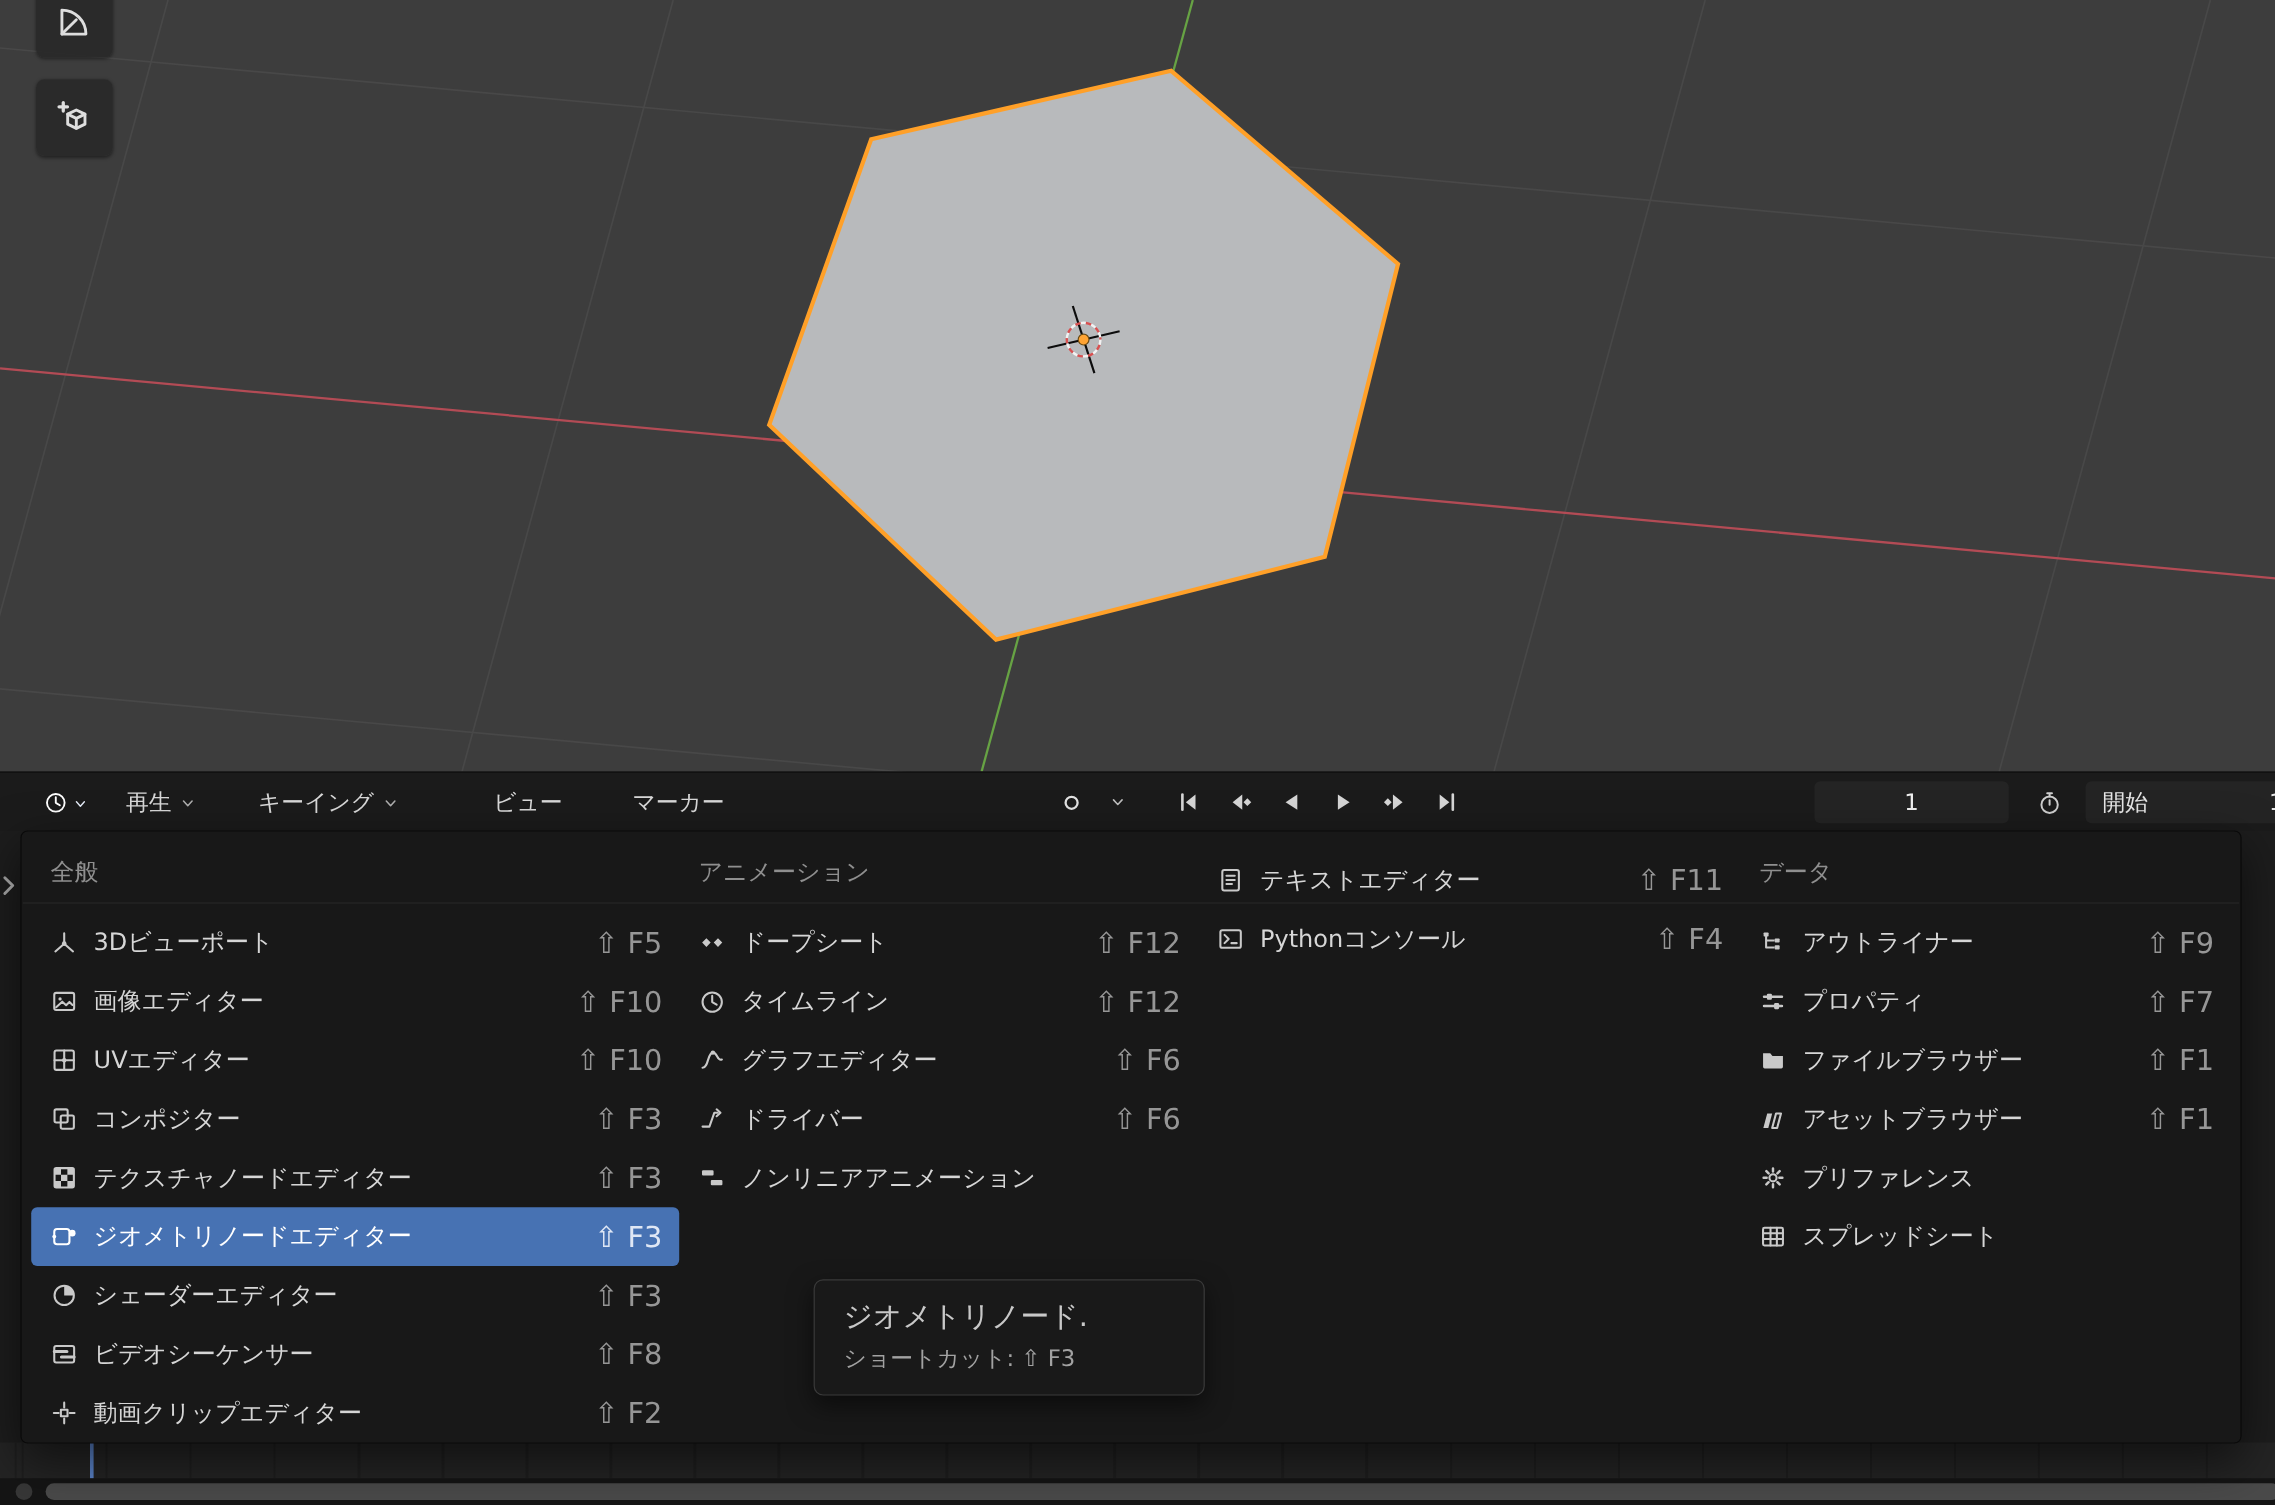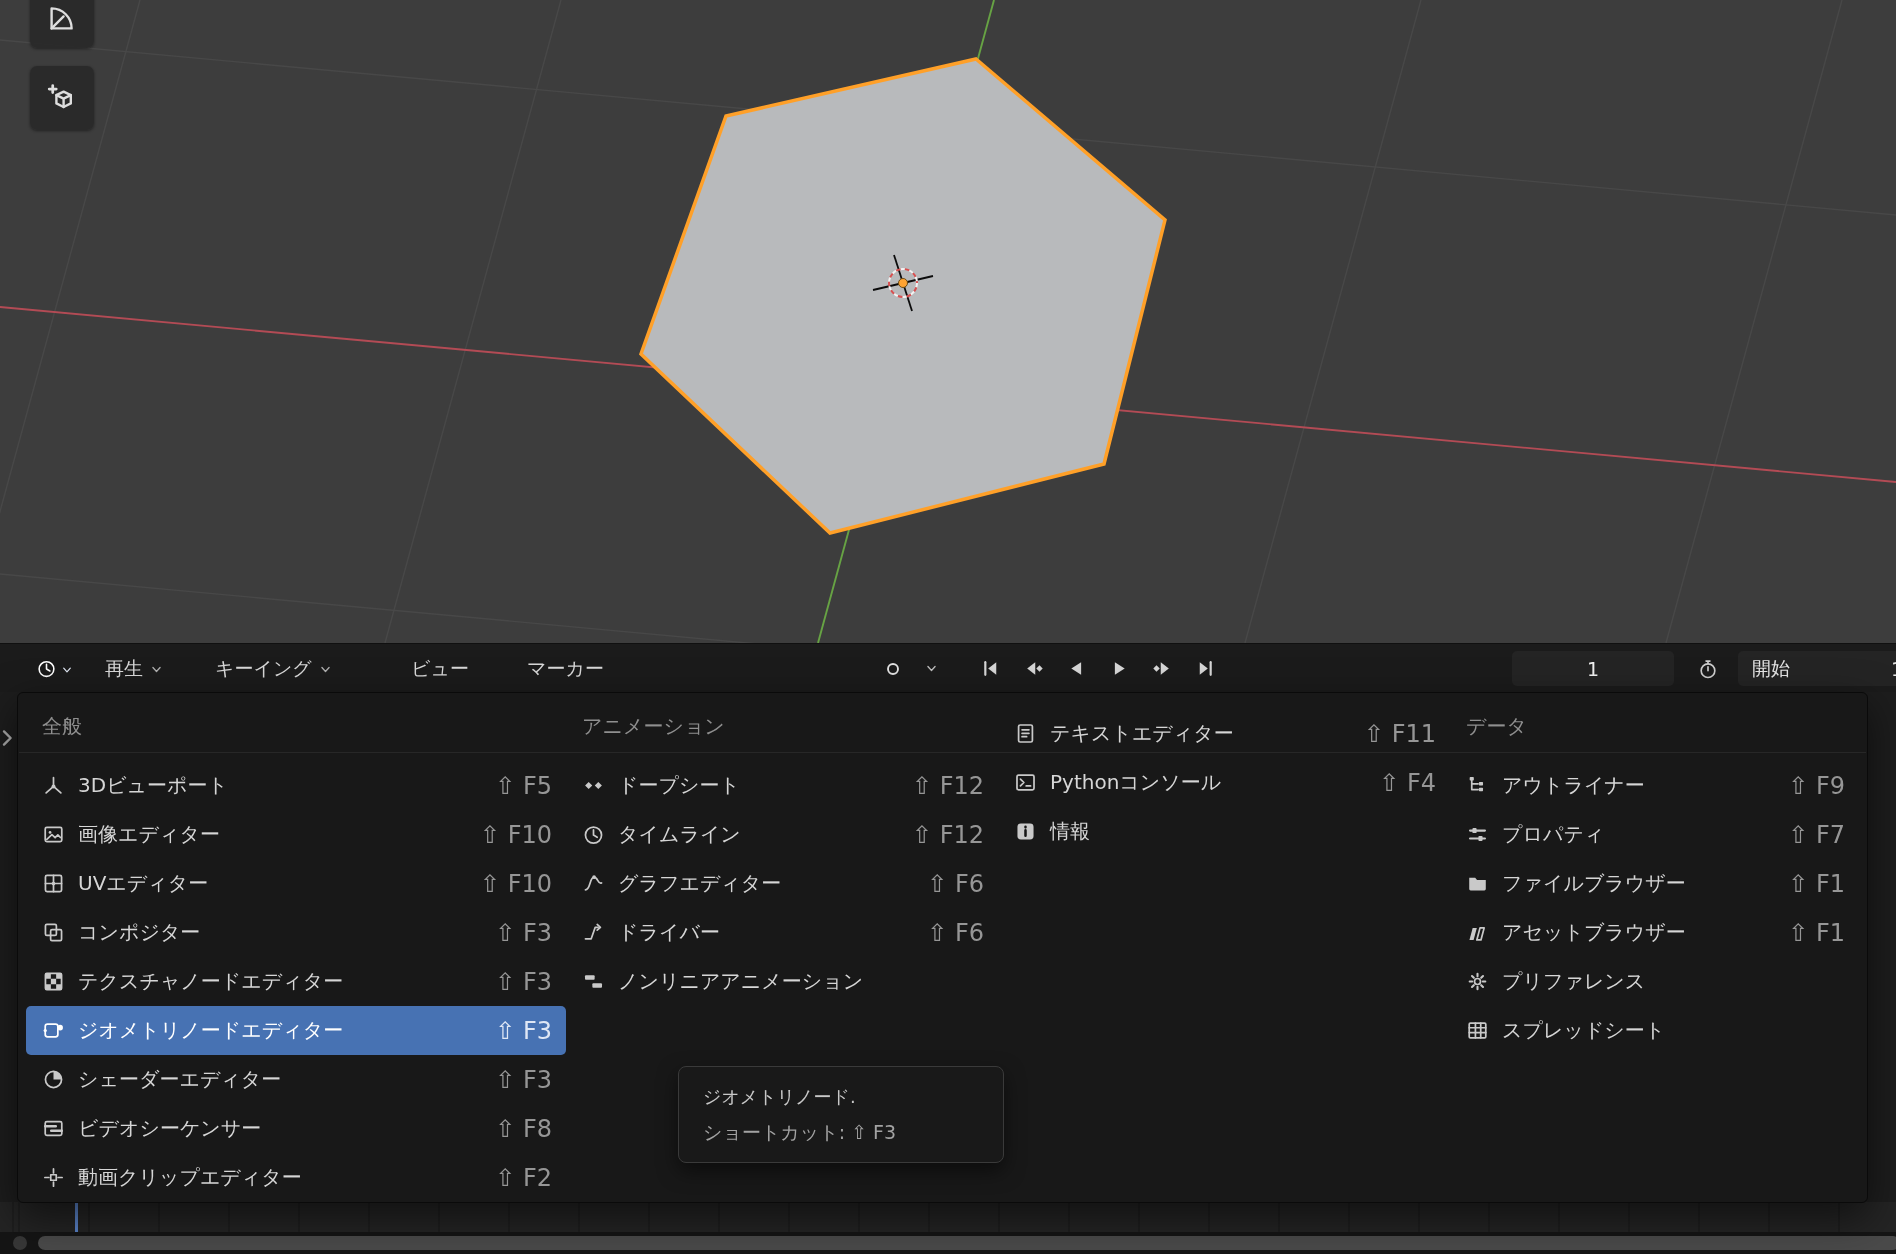--- a/index.html
+++ b/index.html
@@ -62,21 +62,21 @@
            justify-content:center;flex:0 0 auto;}
   .mi-icon svg{width:23px;height:23px;}
   .selected .mi-icon{color:#ffffff;}
   .mi-shortcut{margin-left:auto;color:#969696;font-size:24px;padding-left:18px;}
   .selected .mi-shortcut{color:#dfe7f5;}
 
   
   .tooltip{position:absolute;left:678px;top:1066px;width:326px;box-sizing:border-box;
            background:#191919;border:1px solid #3a3a3a;border-radius:8px;padding:17px 24px;
            box-shadow:0 8px 20px rgba(0,0,0,.5);z-index:5;}
-  .tt1{color:#c8c8c8;font-size:18px;line-height:26px;margin-bottom:9px;}
+  .tt1{color:#c8c8c8;font-size:24px;line-height:26px;margin-bottom:9px;}
   .tt2{color:#a2a2a2;font-size:19px;line-height:26px;}
 
   
   .strip{position:absolute;left:0;top:1202px;width:1896px;height:30px;background:#242424;
          background-image:repeating-linear-gradient(90deg,#1e1e1e 0 2px,transparent 2px 70px);
          background-position:18px 0;}
   .playhead{position:absolute;left:75px;top:0;width:3px;height:30px;background:#5a83c9;}
   .scroll-zone{position:absolute;left:0;top:1232px;width:1896px;height:22px;background:#151515;}
   .scroll-thumb{position:absolute;left:38px;top:4px;width:1862px;height:14px;border-radius:7px;background:#4a4a4a;}
   .scroll-dot{position:absolute;left:13px;top:4px;width:14px;height:14px;border-radius:50%;background:#373737;}
@@ -447,30 +447,20 @@
     <span class="mi-icon">
                 <svg viewBox="0 0 20 20" width="100%" height="100%" fill="none" stroke="currentColor" stroke-width="1.5" stroke-linecap="round" stroke-linejoin="round">
                   <rect x="2.6" y="3.6" width="14.8" height="12.8" rx="1.4"></rect>
                   <path d="M5.6 7 L8.6 10 L5.6 13 M10.6 13 H14.4"></path>
                 </svg>
               </span>
     <span class="mi-label">Pythonコンソール</span>
     <span class="mi-shortcut">⇧ F4</span>
   </div>
 
-  <div class="menu-item">
-    <span class="mi-icon">
-                <svg viewBox="0 0 20 20" width="100%" height="100%" fill="none" stroke="currentColor" stroke-width="1.5" stroke-linecap="round" stroke-linejoin="round">
-                  <rect x="3" y="3" width="14" height="14" rx="3" fill="currentColor" stroke="none"></rect>
-                  <path d="M10 9 V13.6 M10 5.8 V6.4" stroke="#161616" stroke-width="2.2"></path>
-                </svg>
-              </span>
-    <span class="mi-label">情報</span>
-    <span class="mi-shortcut"></span>
-  </div>
 </div>
   </div>
 
   <div class="menu-col">
     <div class="menu-col-header">データ</div>
     <div class="menu-items">
   <div class="menu-item">
     <span class="mi-icon">
                 <svg viewBox="0 0 20 20" width="100%" height="100%" fill="none" stroke="currentColor" stroke-width="1.5" stroke-linecap="round" stroke-linejoin="round">
                   <path d="M5 5.5 V13.5 M5 8.5 H10.5 M5 13.5 H10.5"></path>

